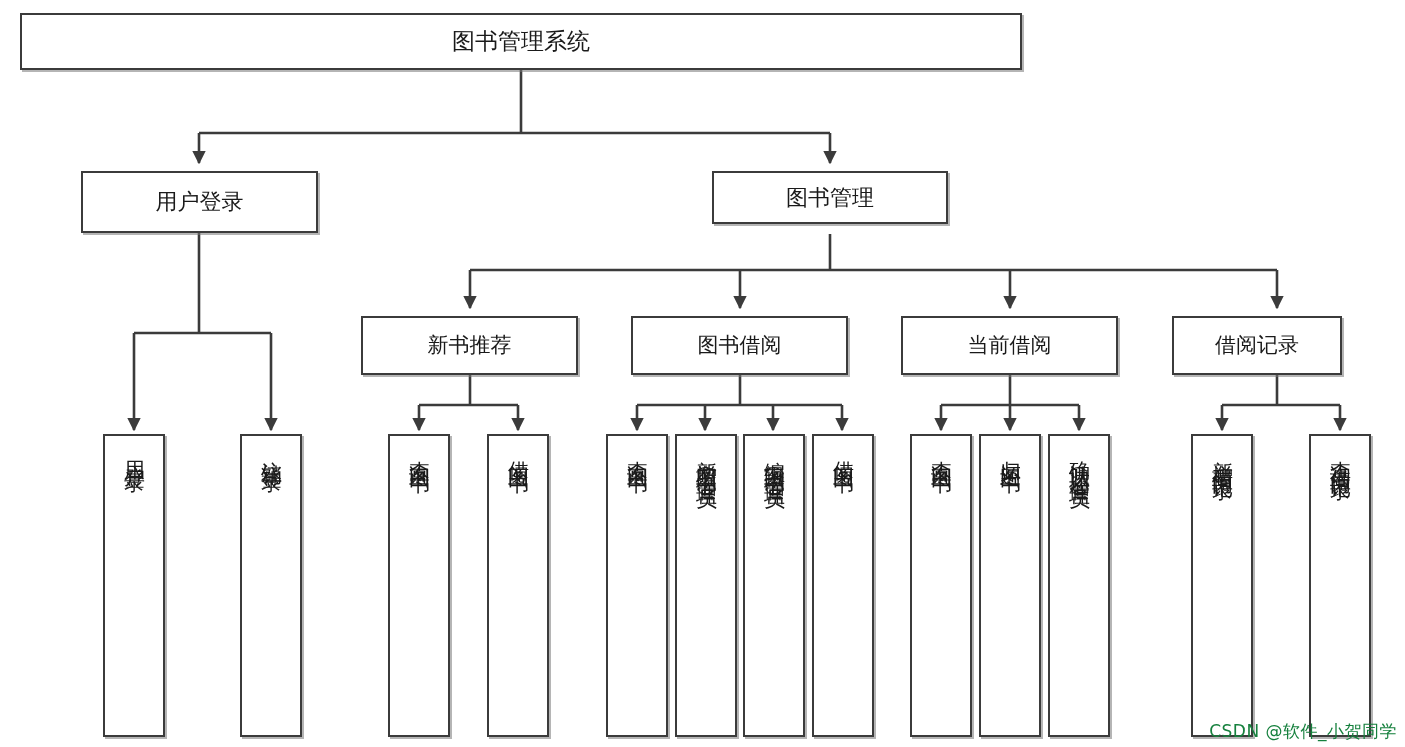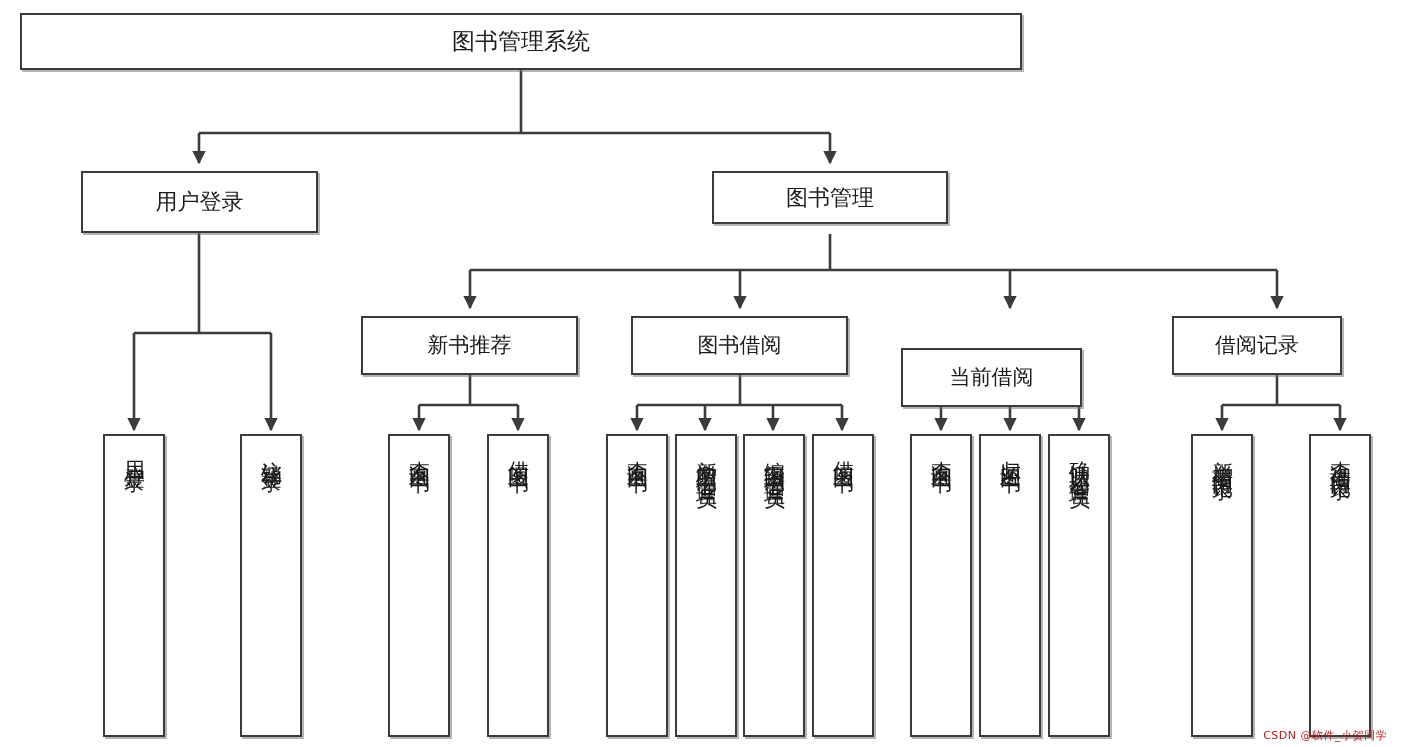--- a/index.html
+++ b/index.html
@@ -54,24 +54,24 @@
   .node.leaf .label {
     font-size: 21px;
     writing-mode: vertical-rl;
     text-orientation: upright;
     letter-spacing: 4px;
     line-height: 1;
     white-space: nowrap;
   }
   #watermark {
     position: absolute;
-    right: 18px;
+    right: 8px;
     bottom: 4px;
-    font-size: 11px;
-    color: #b91c1c;
+    font-size: 17px;
+    color: #15803d;
     z-index: 5;
     white-space: nowrap;
     letter-spacing: 0.5px;
   }
 </style>
 </head>
 <body>
 
 <div id="canvas">
 
@@ -138,21 +138,21 @@
   </div>
 
   <div class="node level3" style="left:361px; top:316px; width:217px; height:59px;">
     <span class="label">新书推荐</span>
   </div>
 
   <div class="node level3" style="left:631px; top:316px; width:217px; height:59px;">
     <span class="label">图书借阅</span>
   </div>
 
-  <div class="node level3" style="left:901px; top:316px; width:181px; height:59px;margin-top:32px;">
+  <div class="node level3" style="left:901px; top:316px; width:217px; height:59px;">
     <span class="label">当前借阅</span>
   </div>
 
   <div class="node level3" style="left:1172px; top:316px; width:170px; height:59px;">
     <span class="label">借阅记录</span>
   </div>
 
   <div class="node leaf" style="left:103px; top:434px; width:62px; height:303px;">
     <span class="label">用户登录</span>
   </div>

